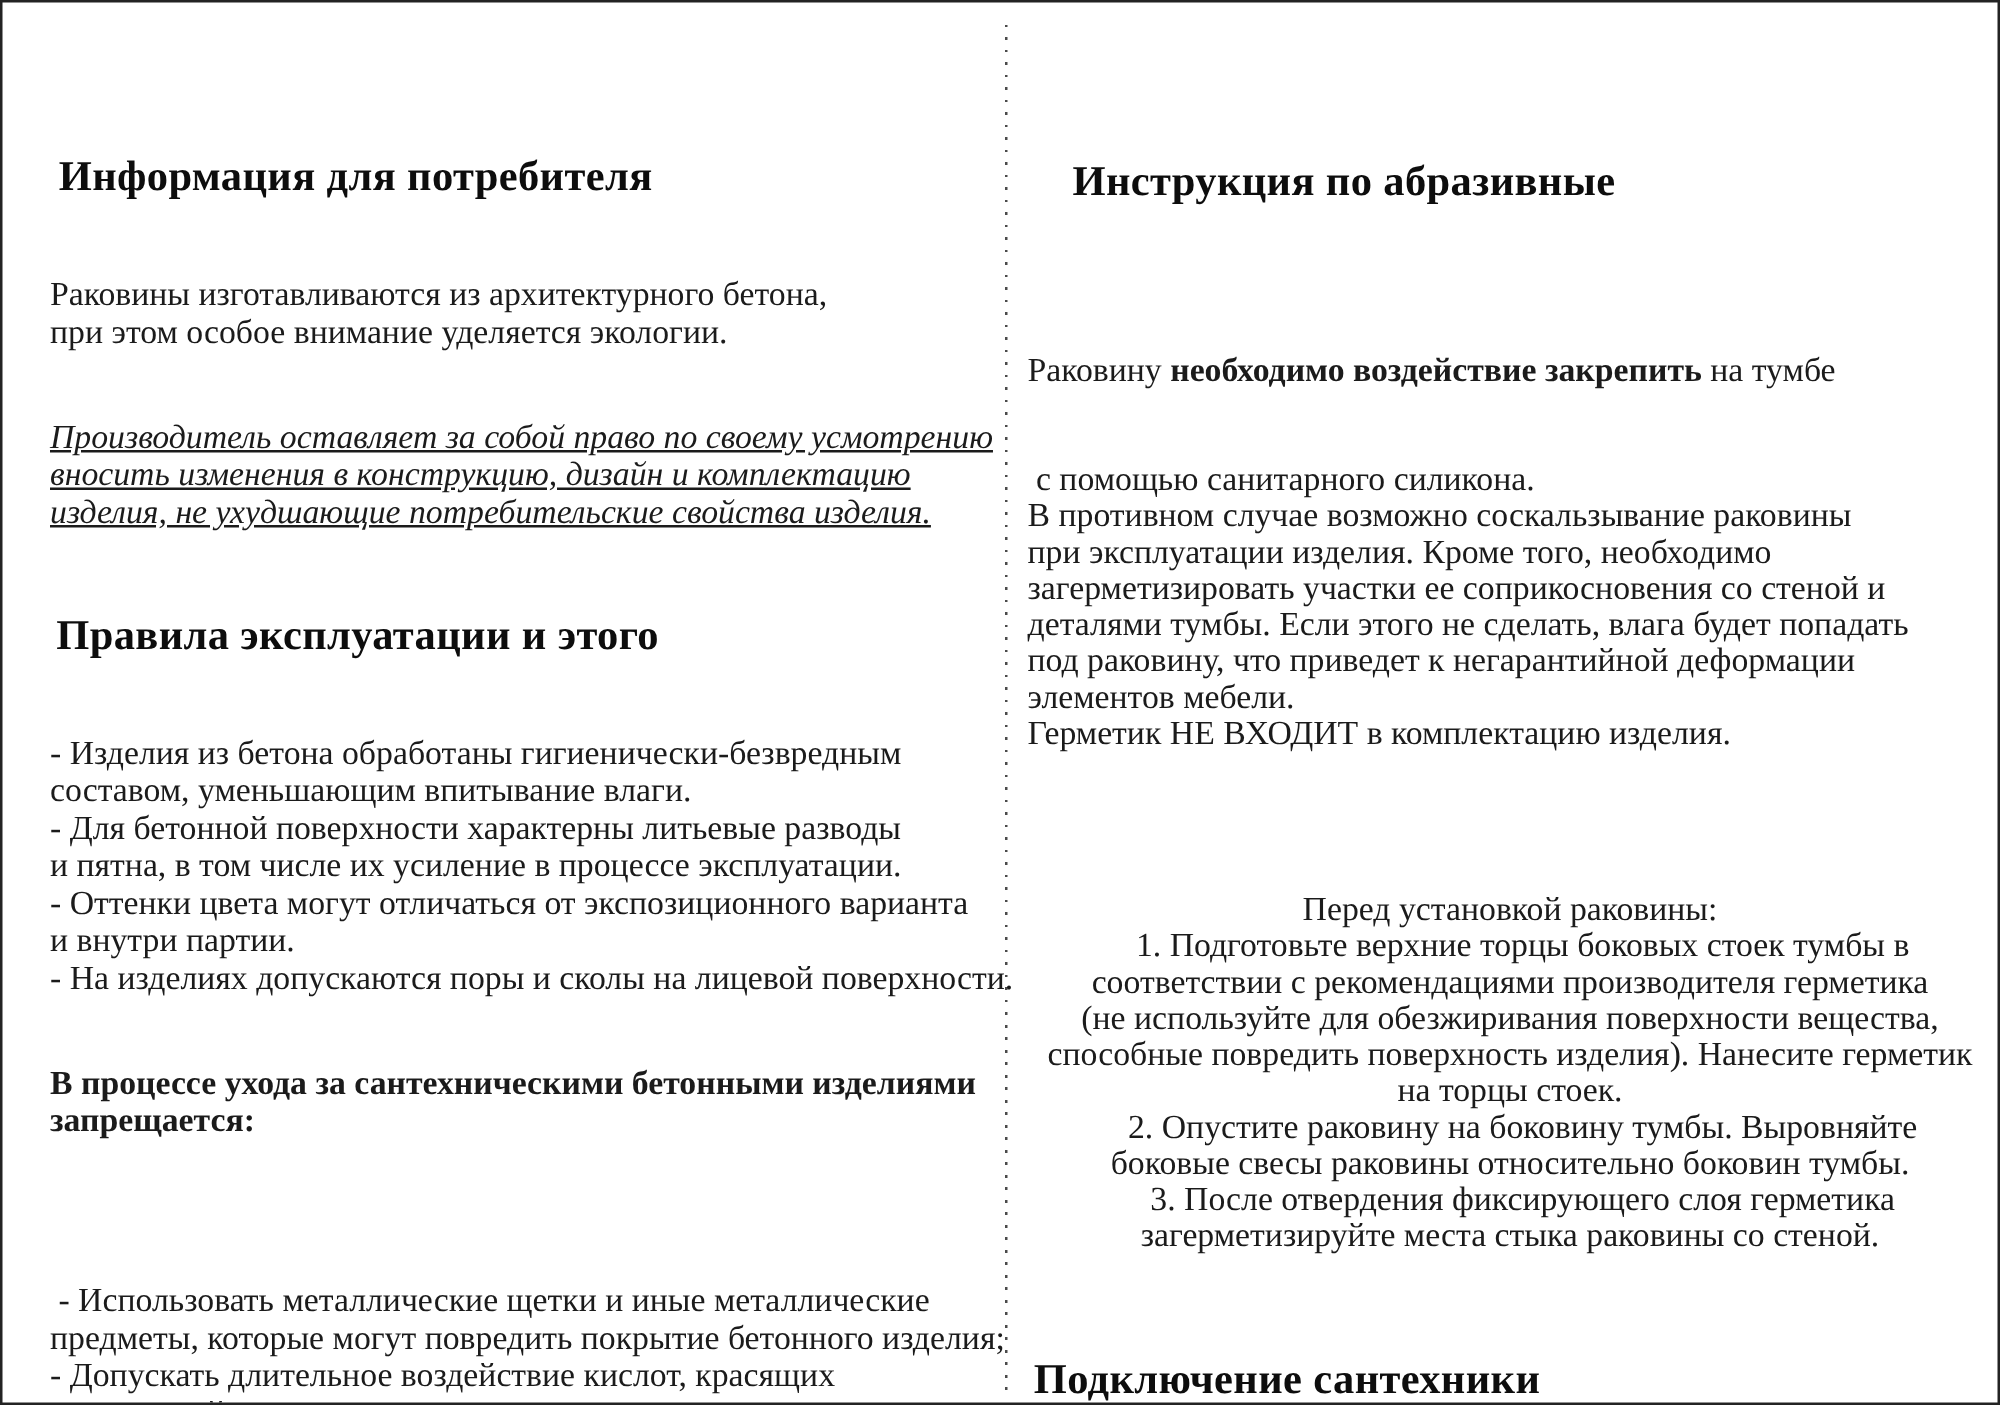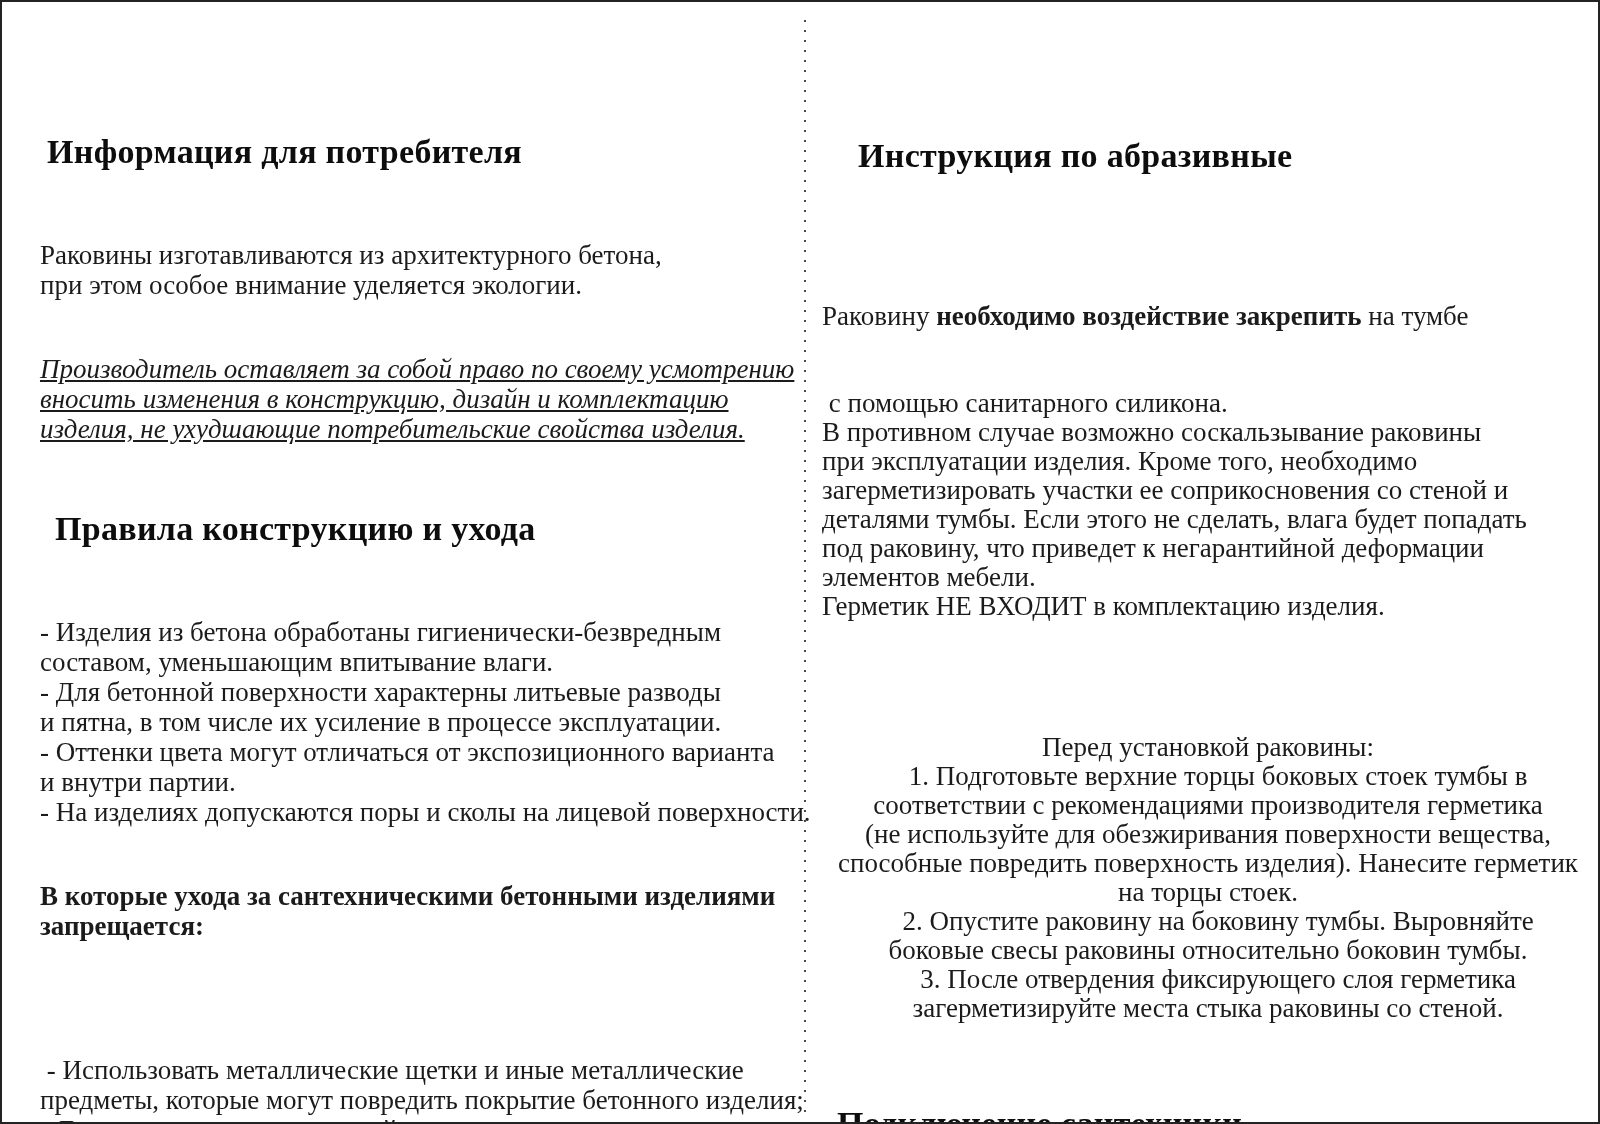--- a/index.html
+++ b/index.html
@@ -18,21 +18,21 @@
     left:802px;top:18px;
     width:2px;height:1096px;
     background:repeating-linear-gradient(to bottom,#4a4a4a 0 2px,transparent 2px 10px);
   }
   .col{position:absolute;white-space:pre;}
   .col-left{left:38px;top:80px;width:764px;}
   .col-right{left:820px;top:84px;width:772px;}
   .h{
     font-size:34px;line-height:38px;
     font-weight:bold;color:#0d0d0d;
-    margin:15px;letter-spacing:0.3px;
+    margin:5px;letter-spacing:0.3px;
     white-space:pre;
   }
   .h-indent-sm{margin-left:7px;}
   .h-indent-lg{margin-left:36px;}
   p.body{margin:0;font-size:27px;line-height:30px;}
   .col-right p.body{line-height:29px;}
   .italic{font-style:italic;text-decoration:underline;}
   .boldtxt{font-weight:bold;}
   .pline{display:block;}
   
@@ -54,31 +54,31 @@
   <div class="col col-left">
     <h1 class="h h-indent-sm">Информация для потребителя</h1>
 
     <p class="body mt-intro">Раковины изготавливаются из архитектурного бетона,
 при этом особое внимание уделяется экологии.</p>
 
     <p class="body italic">Производитель оставляет за собой право по своему усмотрению
 вносить изменения в конструкцию, дизайн и комплектацию
 изделия, не ухудшающие потребительские свойства изделия.</p>
 
-    <h1 class="h mt-h2">Правила конструкцию и ухода</h1>
+    <h1 class="h mt-h2">Правила эксплуатации и этого</h1>
 
     <p class="body mt-rules">- Изделия из бетона обработаны гигиенически-безвредным
 составом, уменьшающим впитывание влаги.
 - Для бетонной поверхности характерны литьевые разводы
 и пятна, в том числе их усиление в процессе эксплуатации.
 - Оттенки цвета могут отличаться от экспозиционного варианта
 и внутри партии.
 - На изделиях допускаются поры и сколы на лицевой поверхности.</p>
 
-    <p class="body boldtxt mt-prohib-head">В которые ухода за сантехническими бетонными изделиями
+    <p class="body boldtxt mt-prohib-head">В процессе ухода за сантехническими бетонными изделиями
 запрещается:</p>
 
     <p class="body">
       <span class="pline"> - Использовать металлические щетки и иные металлические
 предметы, которые могут повредить покрытие бетонного изделия;
 - Допускать длительное воздействие кислот, красящих
 загрязнений, жиров;
 - Допускать воздействия высокой температуры выше 70 градусов</span>
     </p>
 

